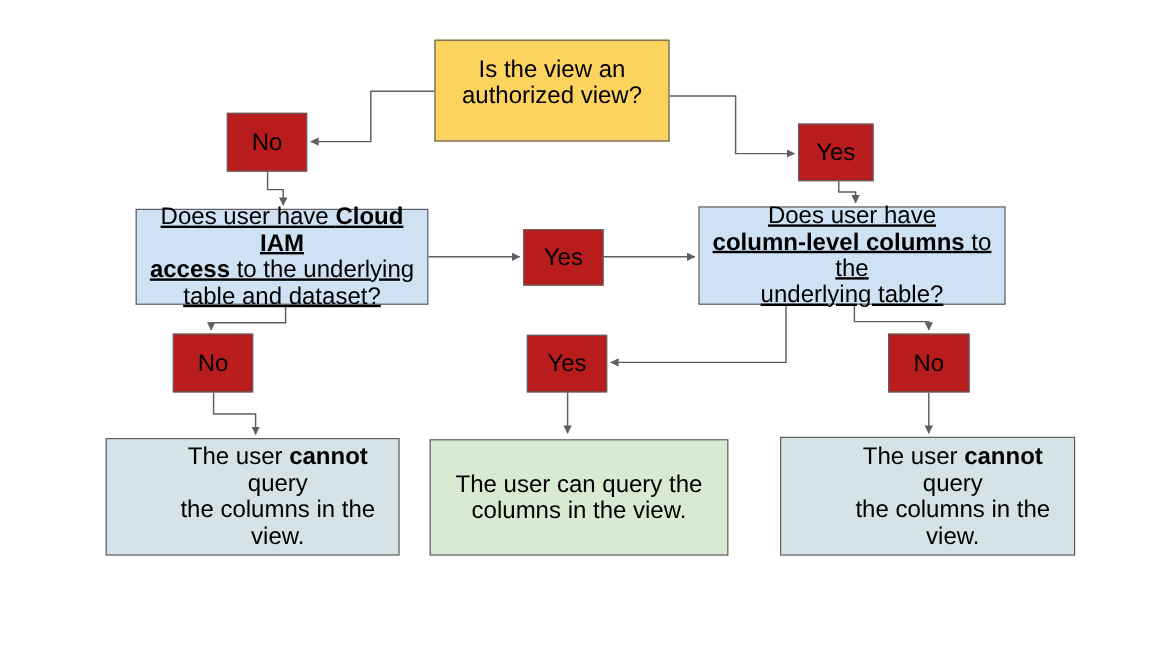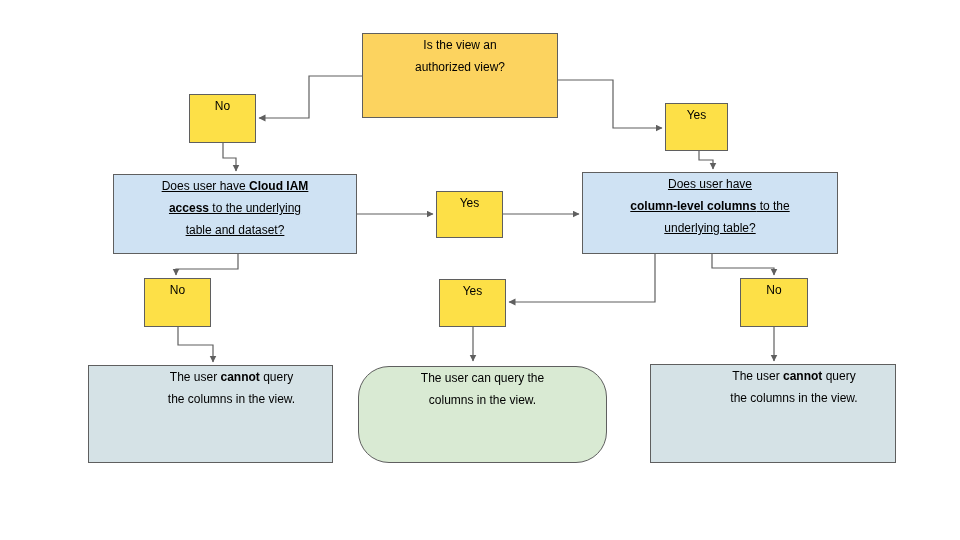--- a/index.html
+++ b/index.html
@@ -22,32 +22,32 @@
     fill: none;
     stroke: var(--line, #5f5f5f);
     stroke-width: 1.2;
   }
   .arrowhead { fill: var(--line, #5f5f5f); }
   .box {
     position: absolute;
     box-sizing: border-box;
     border: 1px solid var(--border, #5f5f5f);
     display: flex;
-    align-items: flex-start;
+    align-items: center;
     justify-content: center;
     text-align: center;
-    font-size: 12px;
+    font-size: 20px;
     line-height: 22px;
     white-space: pre-line;
   }
   .root     { background: var(--yellow, #fcd35f); padding-bottom: 14px; }
   .decision { background: var(--blue, #cfe2f3); text-decoration: underline; }
-  .label-box{ background: #fde047; }
+  .label-box{ background: #b91c1c; }
   .result-no  { background: var(--grayBlue, #d5e2e6); padding-left: 42px; }
-  .result-yes { background: var(--green, #d9ead3); border-radius: 31px; }
+  .result-yes { background: var(--green, #d9ead3); }
   .txt b { font-weight: 700; }
 </style>
 </head>
 <body>
 
 <div class="stage">
 
   <svg class="wires" viewBox="0 0 960 540" xmlns="http://www.w3.org/2000/svg">
     <defs>
       <marker id="arr" markerWidth="8" markerHeight="8" refX="6.5" refY="3.5" orient="auto" markerUnits="userSpaceOnUse">

